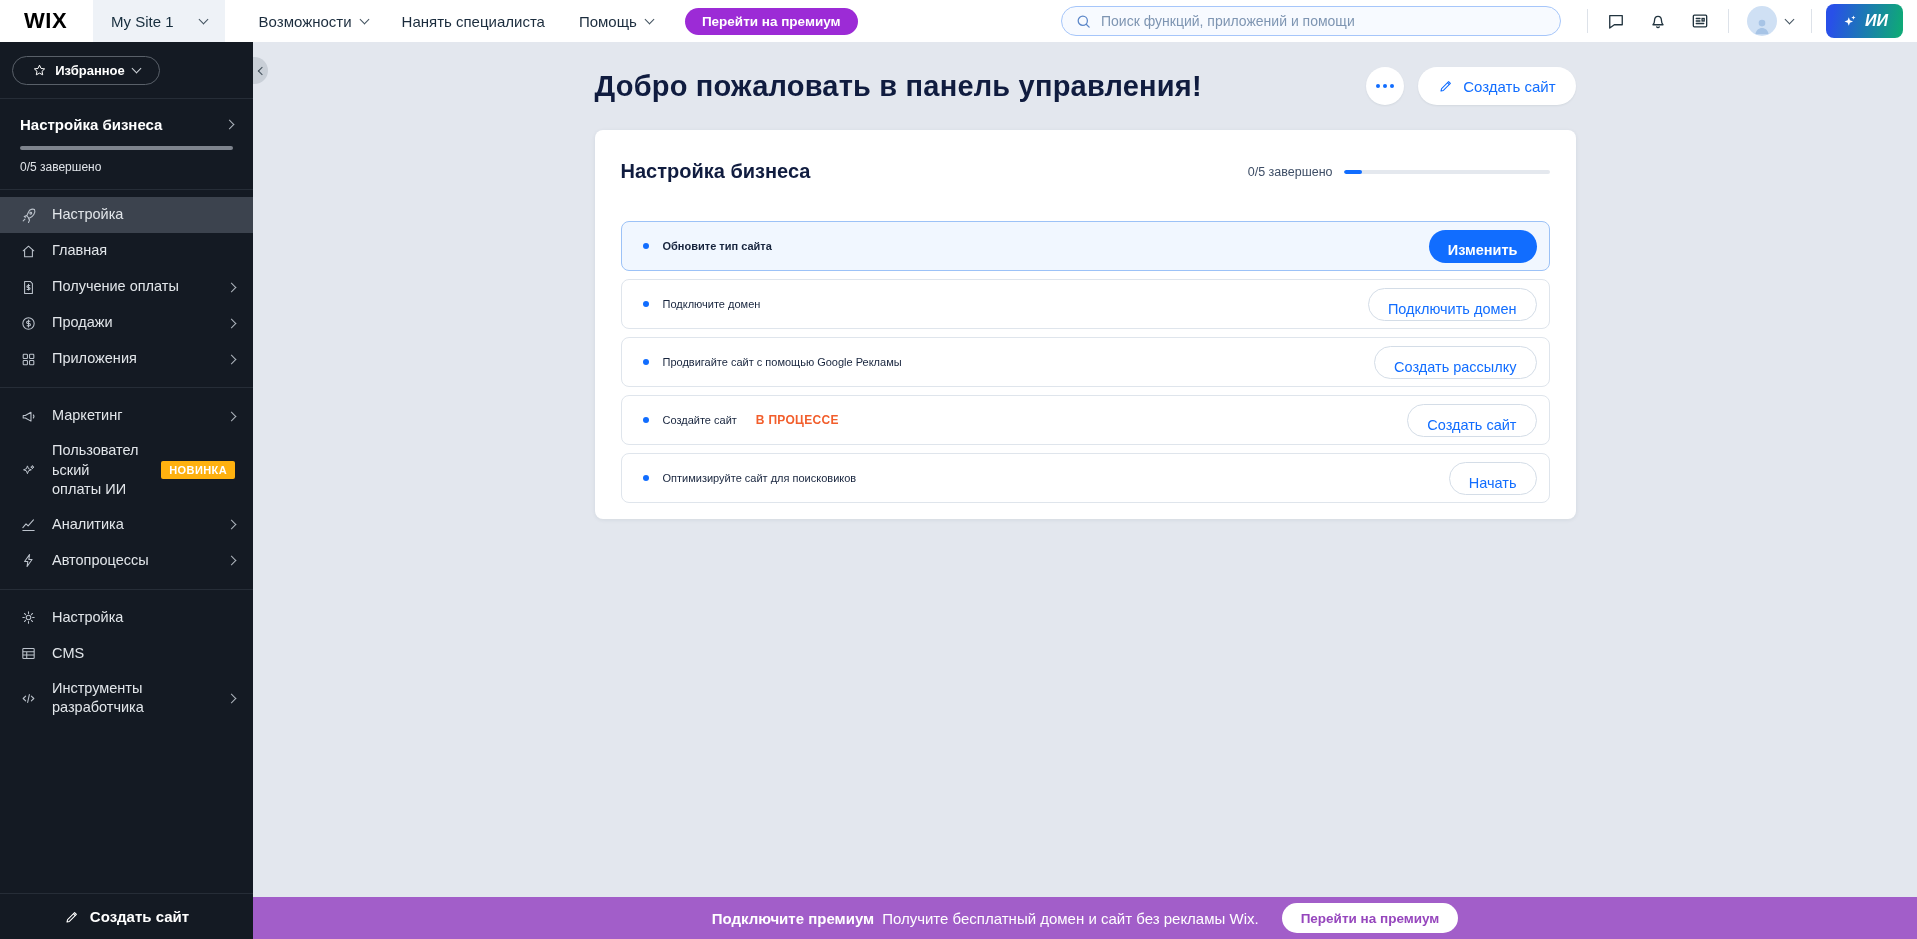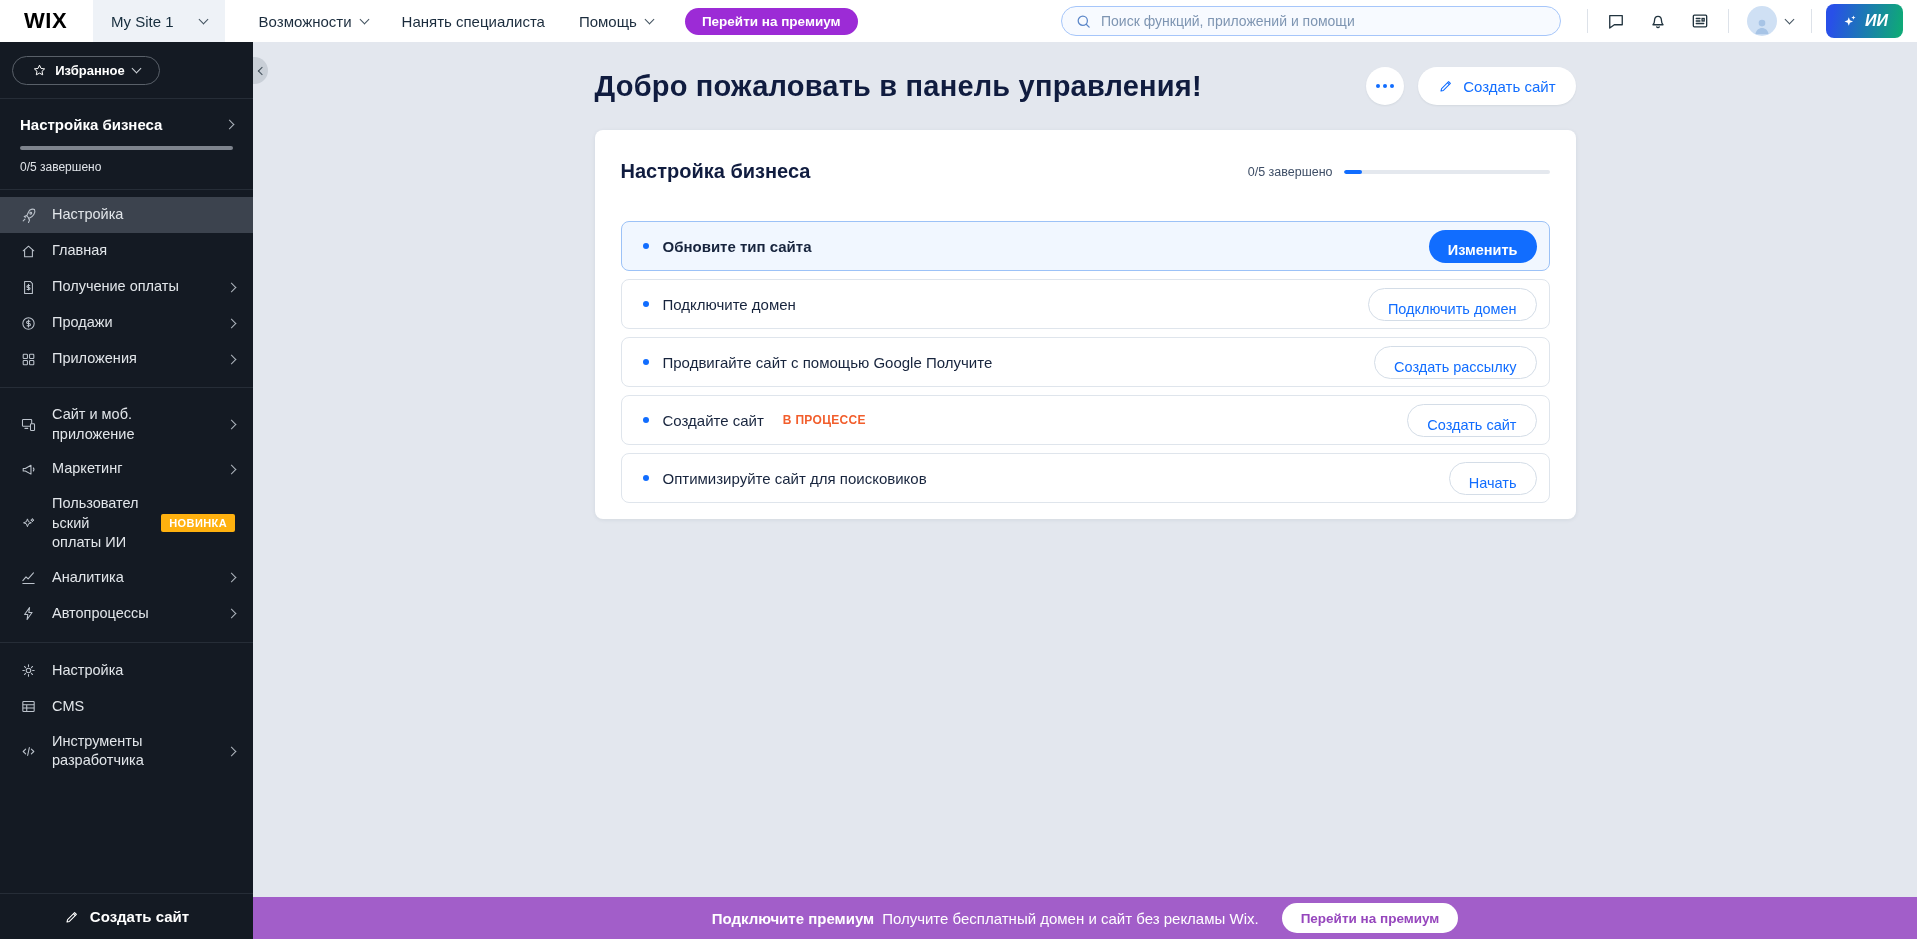--- a/index.html
+++ b/index.html
@@ -88,21 +88,21 @@
   .card-head h2{font-size:20px;font-weight:700;color:#101c3f}
   .progress-wrap{display:flex;align-items:center;gap:11px}
   .progress-wrap .plabel{font-size:12.5px;color:#3e4e66}
   .bar{width:206px;height:4px;background:#e4e8ee;border-radius:2px;overflow:hidden}
   .bar i{display:block;height:100%;background:var(--accent);border-radius:2px}
   .tasks{list-style:none;margin-top:38px;display:flex;flex-direction:column;gap:8px}
   .task{height:50px;border:1px solid #dfe5ec;border-radius:8px;background:#fff;display:flex;
     align-items:center;padding:0 12px 0 21px;cursor:pointer}
   .task.active{background:#f1f7ff;border-color:#9cc2f7}
   .bullet{width:6px;height:6px;border-radius:50%;background:var(--accent);margin-right:14px;flex:none}
-  .task-label{font-size:15px;color:#17243d}
+  .task-label{font-size:11px;color:#17243d}
   .task.active .task-label{font-weight:700}
   .task-status{font-size:12px;font-weight:700;color:var(--status);margin-left:19px;letter-spacing:.3px}
   .btn-primary,.btn-outline{margin-left:auto;height:33px;border-radius:17px;padding:12px 19px;
     font-size:14.5px;white-space:nowrap}
   .btn-primary{background:var(--accent);border:none;color:#fff;font-weight:600}
   .btn-outline{background:#fff;border:1px solid #d4dde7;color:var(--accent)}
 
   
   .banner{position:fixed;left:253px;right:0;bottom:0;height:42px;background:var(--banner);color:#fff;
     display:flex;align-items:center;justify-content:center;gap:8px;z-index:20}
@@ -240,29 +240,20 @@
         <rect x="4.5" y="4.5" width="6" height="6" rx="1"></rect>
           <rect x="13.5" y="4.5" width="6" height="6" rx="1"></rect>
         <rect x="4.5" y="13.5" width="6" height="6" rx="1"></rect>
           <rect x="13.5" y="13.5" width="6" height="6" rx="1"></rect>
       </svg>
       <span class="mi-label">Приложения</span>
       <i class="chev-r"></i>
     </div>
     <hr class="menu-hr">
     <div class="menu-item">
-      <svg class="mi-icon" viewBox="0 0 24 24" fill="none" stroke="currentColor" stroke-width="1.5" stroke-linecap="round">
-        <rect x="3.5" y="5" width="13" height="9.5" rx="1"></rect>
-          <path d="M7 17.5h4"></path>
-        <rect x="14.8" y="11" width="5.7" height="9.5" rx="1.2" fill="#141a23"></rect>
-      </svg>
-      <span class="mi-label">Сайт и моб. приложение</span>
-      <i class="chev-r"></i>
-    </div>
-    <div class="menu-item">
       <svg class="mi-icon" viewBox="0 0 24 24" fill="none" stroke="currentColor" stroke-width="1.5" stroke-linejoin="round">
         <path d="M4.5 10.5v3.5h3l8 4.5V6l-8 4.5h-3z"></path>
           <path d="M18.5 9.5a3.6 3.6 0 010 5"></path>
       </svg>
       <span class="mi-label">Маркетинг</span>
       <i class="chev-r"></i>
     </div>
     <div class="menu-item">
       <svg class="mi-icon" viewBox="0 0 24 24" fill="none" stroke="currentColor" stroke-width="1.4" stroke-linejoin="round">
         <path d="M10.5 5.5L12 9.5l4 1.5-4 1.5-1.5 4L9 12.5 5 11l4-1.5z"></path>
@@ -359,21 +350,21 @@
           <span class="task-label">Обновите тип сайта</span>
           <button class="btn-primary">Изменить</button>
         </li>
         <li class="task">
           <span class="bullet"></span>
           <span class="task-label">Подключите домен</span>
           <button class="btn-outline">Подключить домен</button>
         </li>
         <li class="task">
           <span class="bullet"></span>
-          <span class="task-label">Продвигайте сайт с помощью Google Получите</span>
+          <span class="task-label">Продвигайте сайт с помощью Google Рекламы</span>
           <button class="btn-outline">Создать рассылку</button>
         </li>
         <li class="task">
           <span class="bullet"></span>
           <span class="task-label">Создайте сайт</span>
           <span class="task-status">В ПРОЦЕССЕ</span>
           <button class="btn-outline">Создать сайт</button>
         </li>
         <li class="task">
           <span class="bullet"></span>

